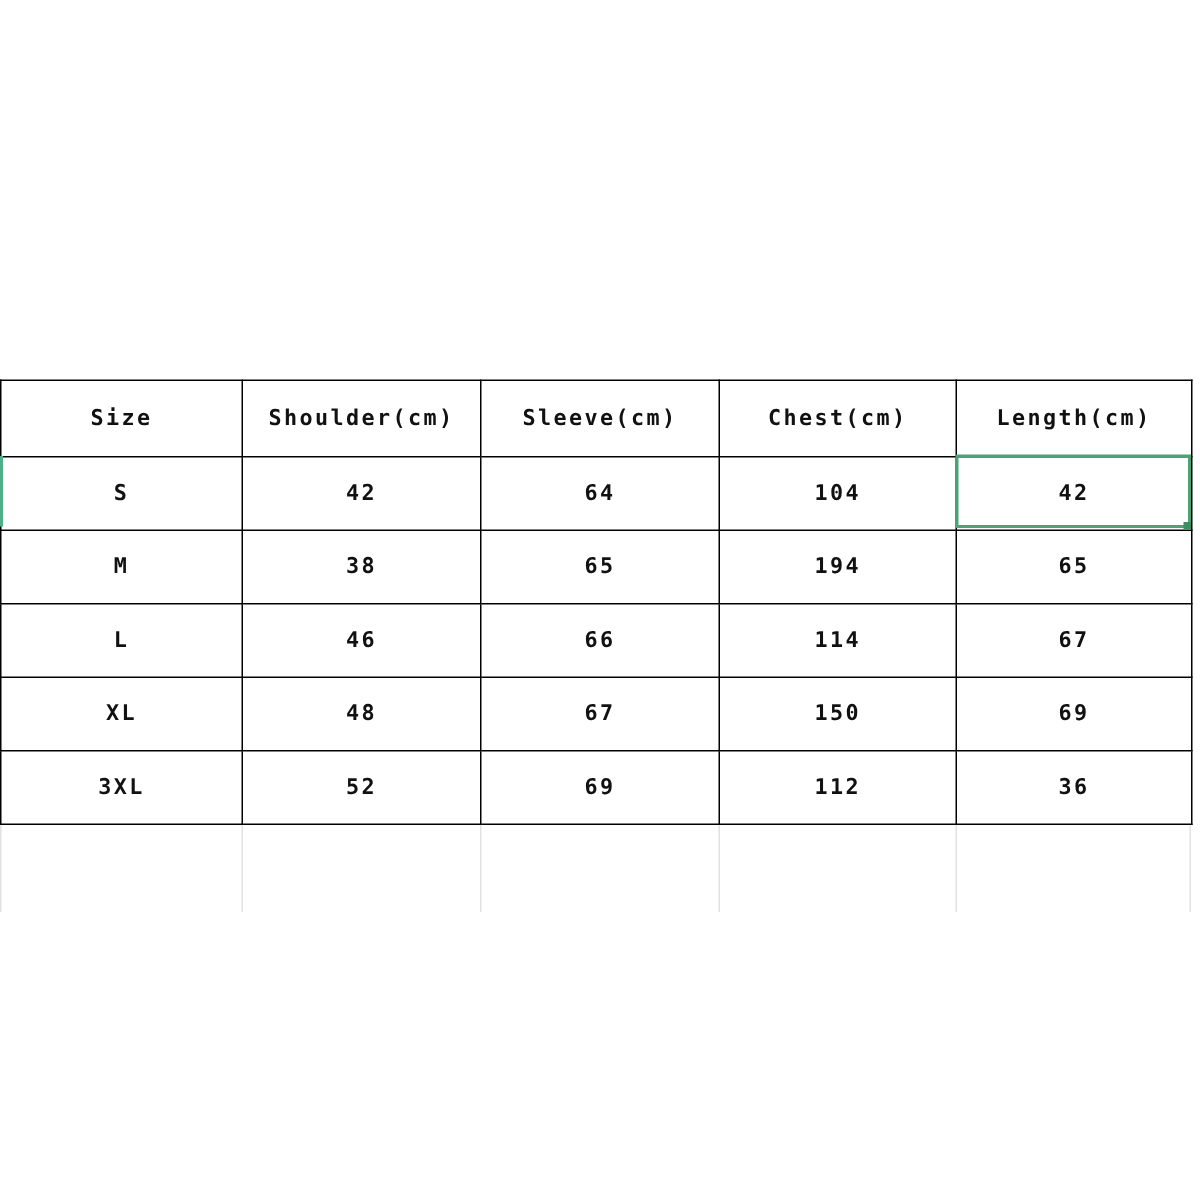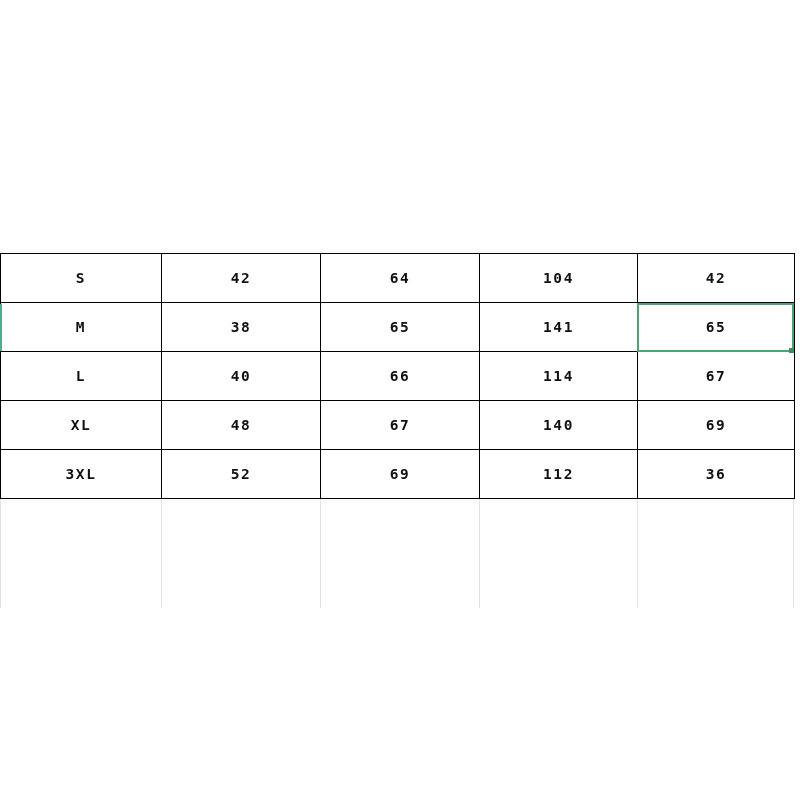--- a/index.html
+++ b/index.html
@@ -102,50 +102,57 @@
 
   <table id="size-chart">
     <colgroup>
       <col class="col-size">
       <col class="col-shoulder">
       <col class="col-sleeve">
       <col class="col-chest">
       <col class="col-length">
     </colgroup>
     <tbody>
+      <tr class="header-row">
+        <td>Size</td>
+        <td>Shoulder(cm)</td>
+        <td>Sleeve(cm)</td>
+        <td>Chest(cm)</td>
+        <td>Length(cm)</td>
+      </tr>
 
       <tr class="data-row">
         <td>S</td>
         <td>42</td>
         <td>64</td>
         <td>104</td>
         <td>42</td>
       </tr>
 
       <tr class="data-row">
         <td>M</td>
         <td>38</td>
         <td>65</td>
-        <td>141</td>
+        <td>194</td>
         <td>65</td>
       </tr>
 
       <tr class="data-row">
         <td>L</td>
-        <td>40</td>
+        <td>46</td>
         <td>66</td>
         <td>114</td>
         <td>67</td>
       </tr>
 
       <tr class="data-row">
         <td>XL</td>
         <td>48</td>
         <td>67</td>
-        <td>140</td>
+        <td>150</td>
         <td>69</td>
       </tr>
 
 
       <tr class="data-row">
         <td>3XL</td>
         <td>52</td>
         <td>69</td>
         <td>112</td>
         <td>36</td>

